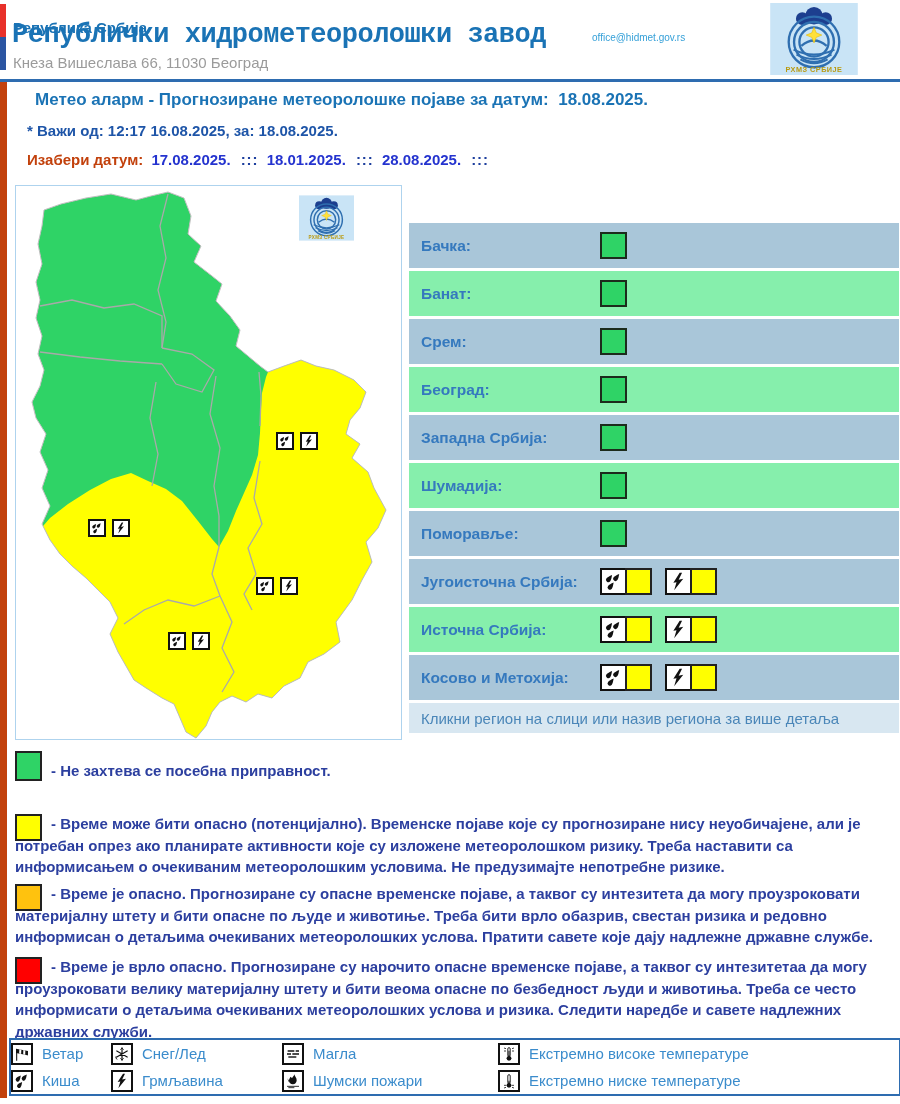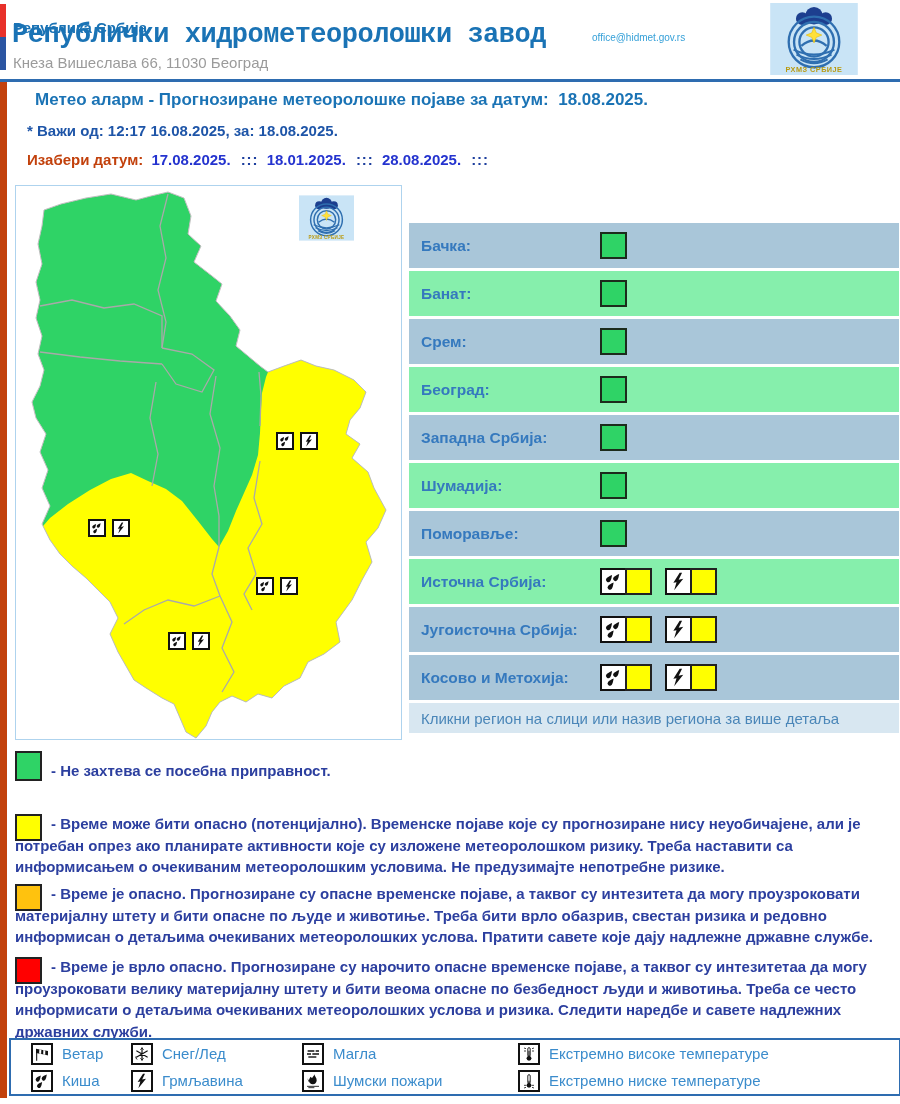--- a/index.html
+++ b/index.html
@@ -66,21 +66,21 @@
   .lg-green {top:668px;} .lg-green  .lg-sq{background:#2fd366;height:30px;}
   .lg-green p{padding-top:10px;}
   .lg-yellow{top:731px;} .lg-yellow .lg-sq{background:#ffff00;}
   .lg-orange{top:801px;} .lg-orange .lg-sq{background:#ffc20e;}
   .lg-red   {top:874px;} .lg-red    .lg-sq{background:#ff0000;}
 
   
   .itable{position:absolute;left:2px;top:956px;width:892px;height:58px;box-sizing:border-box;
           border:2px solid #2e6cb0;display:grid;grid-template-columns:100px 171px 216px auto;
           grid-auto-rows:27px;align-items:center;padding-top:0;}
-  .icell{display:flex;align-items:center;gap:9px;padding-left:20px;height:27px;}
+  .icell{display:flex;align-items:center;gap:9px;padding-left:0;height:27px;}
   .icell .ib{width:22px;height:22px;box-sizing:border-box;border:2px solid #111;background:#fff;
              display:flex;align-items:center;justify-content:center;flex:0 0 auto;}
   .icell .ib svg{width:16px;height:16px;}
   .icell .ilab{font-size:15px;color:#3b8ccc;white-space:nowrap;}
 </style>
 </head>
 <body>
 
 <svg width="0" height="0" style="position:absolute" aria-hidden="true">
   <defs>
@@ -302,40 +302,40 @@
         <span class="warns">
             <span class="sq green"></span>
           </span>
       </div>
       <div class="rrow dark">
         <span class="rlabel">Поморавље:</span>
         <span class="warns">
             <span class="sq green"></span>
           </span>
       </div>
+      <div class="rrow dark">
+        <span class="rlabel">Југоисточна Србија:</span>
+        <span class="warns">
+          <span class="ibox">
+              <svg>
+                <use href="#i-rain"></use>
+              </svg>
+            </span>
+            <span class="sq yellow"></span>
+          <span class="wgap"></span>
+          <span class="ibox">
+              <svg>
+                <use href="#i-thunder"></use>
+              </svg>
+            </span>
+            <span class="sq yellow"></span>
+        </span>
+      </div>
       <div class="rrow light">
         <span class="rlabel">Источна Србија:</span>
-        <span class="warns">
-          <span class="ibox">
-              <svg>
-                <use href="#i-rain"></use>
-              </svg>
-            </span>
-            <span class="sq yellow"></span>
-          <span class="wgap"></span>
-          <span class="ibox">
-              <svg>
-                <use href="#i-thunder"></use>
-              </svg>
-            </span>
-            <span class="sq yellow"></span>
-        </span>
-      </div>
-      <div class="rrow dark">
-        <span class="rlabel">Југоисточна Србија:</span>
         <span class="warns">
           <span class="ibox">
               <svg>
                 <use href="#i-rain"></use>
               </svg>
             </span>
             <span class="sq yellow"></span>
           <span class="wgap"></span>
           <span class="ibox">
               <svg>

